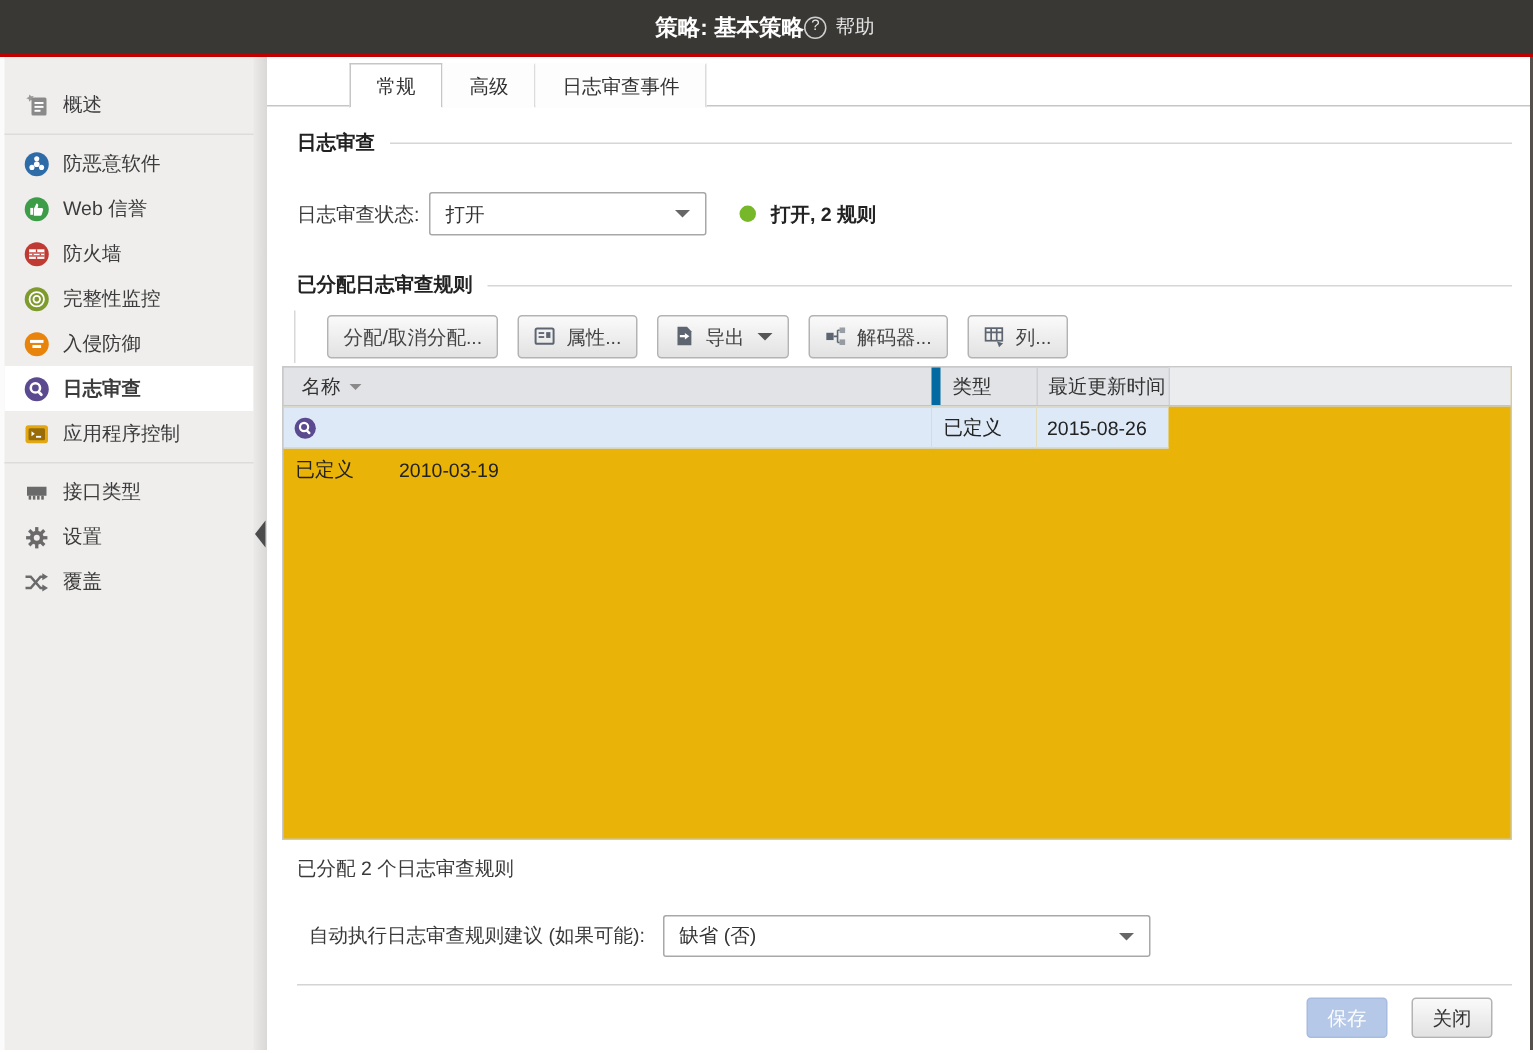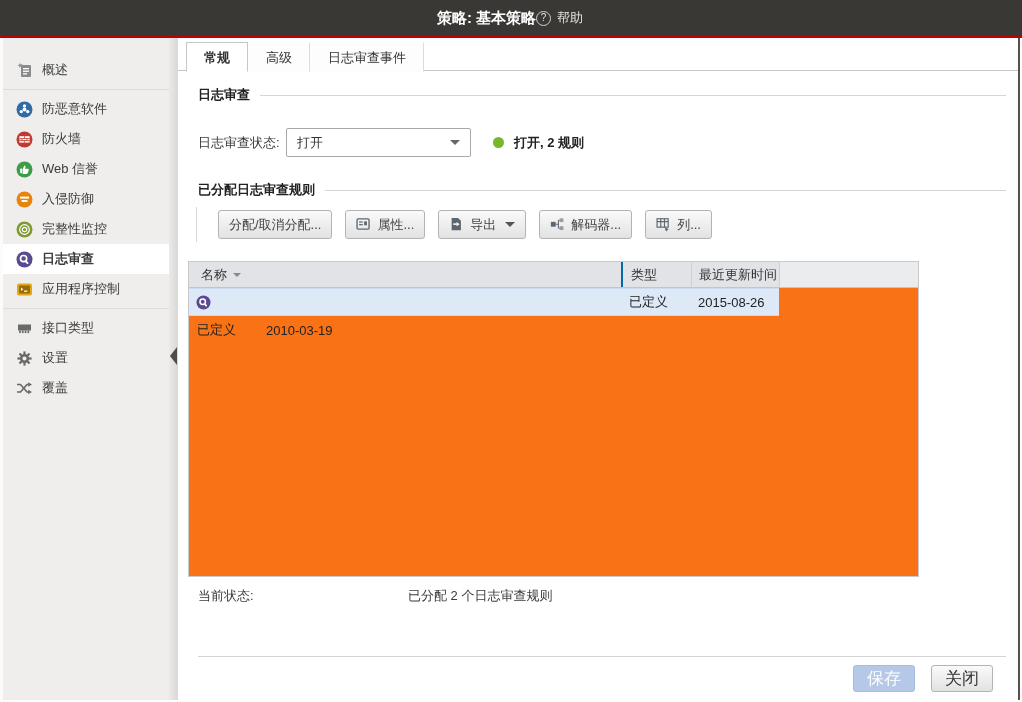--- a/index.html
+++ b/index.html
@@ -32,21 +32,21 @@
     border-top:9px solid transparent; border-bottom:9px solid transparent; border-right:7px solid #4c4c4c; }
 
   
   .main { flex:1; display:flex; flex-direction:column; background:#fff;
     border-right:2px solid #56514d; margin-right:2px; }
 
   .tabbar { height:33px; padding:3px 0 0 8px; border-bottom:1px solid #c6c6c6; display:flex; flex:none; }
   .tab { height:30px; line-height:29px; padding:0 17px; font-size:13px; color:#333; cursor:pointer;
     position:relative; top:1px; border:1px solid transparent; border-right:1px solid #dcdcdc; background:#fdfdfd; }
   .tab:first-child { border-left:1px solid #dcdcdc; }
-  .tab.selected { background:#fff; font-weight:bold; border:1px solid #c6c6c6; border-bottom:1px solid #fff; }
+  .tab.selected { background:#fff; font-weight:normal; border:1px solid #c6c6c6; border-bottom:1px solid #fff;margin-left:47px; }
 
   .content { flex:1; display:flex; flex-direction:column; padding:15px 12px 0 20px; min-height:0; }
 
   .sec-head { display:flex; align-items:center; gap:10px; font-size:13px; font-weight:bold; color:#222; flex:none; }
   .sec-head .rule { flex:1; height:1px; background:#d6d6d6; }
 
   .form-row { display:flex; align-items:center; margin-top:24px; flex:none; }
   .lbl { font-size:13px; color:#3a3a3a; }
   .state-lbl { width:88px; }
   .select { height:29px; border:1px solid #a8a8a8; border-radius:2px; background:#fff;
@@ -59,27 +59,27 @@
   .state-strong { font-weight:bold; font-size:13px; color:#222; }
 
   .assigned-head { margin-top:24px; }
   .toolbar { margin:8px 0 0 -2px; border-left:1px solid #d8d8d8; padding:3px 0 3px 21px;
     display:flex; gap:13px; flex:none; }
   .tbtn { height:29px; display:inline-flex; align-items:center; gap:6px; padding:0 10px;
     font-size:13px; color:#444; background:linear-gradient(#fafafa,#e2e2e2);
     border:1px solid #b3b3b3; border-radius:3px; cursor:pointer; }
   .tbtn .caret-down { border-top-color:#555; margin-left:3px; }
 
-  .table-panel { margin:19px 0 0 -10px; width:731px; height:316px; border:1px solid #c9c9c9;
-    display:flex; flex-direction:column; background:#f97316; flex:none; }
+  .table-panel { margin:2px 0 0 -10px; width:820px; height:316px; border:1px solid #c9c9c9;
+    display:flex; flex-direction:column; background:#eab308; flex:none; }
   .thead { display:flex; height:26px; background:#e1e3e6; border-bottom:1px solid #c2c5c9;
     font-size:13px; color:#333; flex:none; }
   .th { display:flex; align-items:center; gap:6px; }
   .th-name { width:432px; padding-left:12px; cursor:pointer; }
-  .th-type { width:70px; padding-left:8px; border-left:2px solid #0369a1; cursor:pointer; }
+  .th-type { width:70px; padding-left:8px; border-left:6px solid #0369a1; cursor:pointer; }
   .th-updated { width:88px; padding-left:7px; border-left:1px solid #cdd0d4; cursor:pointer; }
   .th-fill { flex:1; background:#ebecee; border-left:1px solid #cdd0d4; }
   .sort-caret { width:0; height:0; border-left:4px solid transparent; border-right:4px solid transparent;
     border-top:4px solid #8a8a8a; }
   .trow { display:flex; height:28px; font-size:13px; color:#222; flex:none; cursor:pointer; }
   .td { display:flex; align-items:center; }
   .td-name { width:432px; padding-left:7px; gap:7px; }
   .td-type { width:70px; padding-left:8px; }
   .td-updated { width:88px; padding-left:7px; }
   .trow.selected .td { background:#dde9f7;
@@ -88,21 +88,21 @@
 
   .recs-head { margin-top:20px; }
   .cur-row { margin-top:10px; display:flex; font-size:13px; flex:none; }
   .cur-lbl { width:210px; }
   .auto-row { margin-top:22px; display:flex; align-items:center; flex:none; }
   .auto-lbl { margin-left:8px; margin-right:12px; }
   .auto-select { width:325px; height:28px; }
 
   .footer { margin-top:auto; border-top:1px solid #d4d4d4; height:44px; flex:none;
     display:flex; align-items:center; justify-content:flex-end; gap:16px; padding:0 13px; }
-  .btn { height:27px; padding:0 13px; font-size:17px; border-radius:3px; cursor:pointer;
+  .btn { height:27px; padding:0 13px; font-size:13px; border-radius:3px; cursor:pointer;
     display:flex; align-items:center; }
   .btn-save { background:#b5c8e8; border:1px solid #a7bcdf; color:#fdfdfd; cursor:default; }
   .btn-close { background:linear-gradient(#fafafa,#e2e2e2); border:1px solid #b3b3b3; color:#333; }
 </style>
 </head>
 <body>
 
 <div class="titlebar" style="background: rgb(58, 56, 53); border-bottom-color: rgb(192, 0, 0); justify-content: center;">
   <span class="title">策略: 基本策略</span>
   <span class="help">
@@ -131,65 +131,65 @@
           <span class="ic">
             <svg width="17" height="17" viewBox="0 0 17 17">
               <circle cx="8.5" cy="8.5" r="8" fill="#2e6ca8"></circle>
               <circle cx="8.5" cy="8.5" r="1.9" fill="#fff"></circle>
               <circle cx="8.5" cy="4.9" r="1.7" fill="#fff"></circle>
               <circle cx="5.3" cy="10.6" r="1.7" fill="#fff"></circle>
               <circle cx="11.7" cy="10.6" r="1.7" fill="#fff"></circle>
             </svg>
           </span>
           <span>防恶意软件</span>
+        </div>
+        <div class="side-item">
+          <span class="ic">
+            <svg width="17" height="17" viewBox="0 0 17 17">
+              <circle cx="8.5" cy="8.5" r="8" fill="#3c9c48"></circle>
+              <rect x="4.2" y="7.6" width="1.9" height="4.6" fill="#fff"></rect>
+              <path d="M6.6 8.2 8.3 4.6c1.1.1 1.4.9 1.1 2.1l-.3 1h2.6c.9 0 1.3.6 1 1.5l-.8 2.6c-.2.7-.7 1.1-1.4 1.1H6.6z" fill="#fff"></path>
+            </svg>
+          </span>
+          <span>Web 信誉</span>
         </div>
         <div class="side-item">
           <span class="ic">
             <svg width="17" height="17" viewBox="0 0 17 17">
               <circle cx="8.5" cy="8.5" r="8" fill="#bf3a32"></circle>
               <rect x="3.4" y="5.2" width="10.2" height="6.4" fill="#fff"></rect>
               <rect x="3.4" y="7.2" width="10.2" height=".9" fill="#bf3a32"></rect>
               <rect x="3.4" y="9.2" width="10.2" height=".9" fill="#bf3a32"></rect>
               <rect x="7.9" y="5.2" width=".9" height="2" fill="#bf3a32"></rect>
               <rect x="5.5" y="8.1" width=".9" height="1.1" fill="#bf3a32"></rect>
               <rect x="10.4" y="8.1" width=".9" height="1.1" fill="#bf3a32"></rect>
               <rect x="7.9" y="10.1" width=".9" height="1.5" fill="#bf3a32"></rect>
             </svg>
           </span>
           <span>防火墙</span>
         </div>
         <div class="side-item">
           <span class="ic">
             <svg width="17" height="17" viewBox="0 0 17 17">
-              <circle cx="8.5" cy="8.5" r="8" fill="#3c9c48"></circle>
-              <rect x="4.2" y="7.6" width="1.9" height="4.6" fill="#fff"></rect>
-              <path d="M6.6 8.2 8.3 4.6c1.1.1 1.4.9 1.1 2.1l-.3 1h2.6c.9 0 1.3.6 1 1.5l-.8 2.6c-.2.7-.7 1.1-1.4 1.1H6.6z" fill="#fff"></path>
-            </svg>
-          </span>
-          <span>Web 信誉</span>
+              <circle cx="8.5" cy="8.5" r="8" fill="#7f9b2d"></circle>
+              <circle cx="8.5" cy="8.5" r="4.8" fill="none" stroke="#fff" stroke-width="1.2"></circle>
+              <circle cx="8.5" cy="8.5" r="2.2" fill="none" stroke="#fff" stroke-width="1.2"></circle>
+            </svg>
+          </span>
+          <span>完整性监控</span>
         </div>
         <div class="side-item">
           <span class="ic">
             <svg width="17" height="17" viewBox="0 0 17 17">
               <circle cx="8.5" cy="8.5" r="8" fill="#e8830c"></circle>
               <rect x="4" y="5.6" width="9" height="2" fill="#fff"></rect>
               <rect x="5.6" y="9" width="5.8" height="2" fill="#fff"></rect>
             </svg>
           </span>
           <span>入侵防御</span>
-        </div>
-        <div class="side-item">
-          <span class="ic">
-            <svg width="17" height="17" viewBox="0 0 17 17">
-              <circle cx="8.5" cy="8.5" r="8" fill="#7f9b2d"></circle>
-              <circle cx="8.5" cy="8.5" r="4.8" fill="none" stroke="#fff" stroke-width="1.2"></circle>
-              <circle cx="8.5" cy="8.5" r="2.2" fill="none" stroke="#fff" stroke-width="1.2"></circle>
-            </svg>
-          </span>
-          <span>完整性监控</span>
         </div>
         <div class="side-item selected">
           <span class="ic">
             <svg width="17" height="17" viewBox="0 0 17 17">
               <circle cx="8.5" cy="8.5" r="8" fill="#5b4a8f"></circle>
               <circle cx="7.6" cy="7.6" r="3.1" fill="none" stroke="#fff" stroke-width="1.7"></circle>
               <rect x="10.2" y="9.4" width="3.8" height="1.9" rx=".9" transform="rotate(45 10.2 9.4)" fill="#fff"></rect>
             </svg>
           </span>
           <span>日志审查</span>
@@ -363,24 +363,30 @@
             <div class="trow">
               <div class="td td-type">已定义</div>
               <div class="td td-updated">2010-03-19</div>
             </div>
           </div>
         <div class="tbody-fill"></div>
       </div>
 
 
       <div class="cur-row">
-        <span class="lbl cur-lbl">当前状态:</span>
         <span class="lbl">已分配 2 个日志审查规则</span>
       </div>
 
+      <div class="auto-row">
+        <span class="lbl auto-lbl">自动执行日志审查规则建议 (如果可能):</span>
+        <div class="select auto-select">
+          <span>缺省 (否)</span>
+          <span class="caret-down"></span>
+        </div>
+      </div>
 
       <div class="footer">
         <div class="btn btn-save" style="background: rgb(181, 200, 232);">保存</div>
         <div class="btn btn-close">关闭</div>
       </div>
     </div>
   </div>
 </div>
 
 </body></html>

